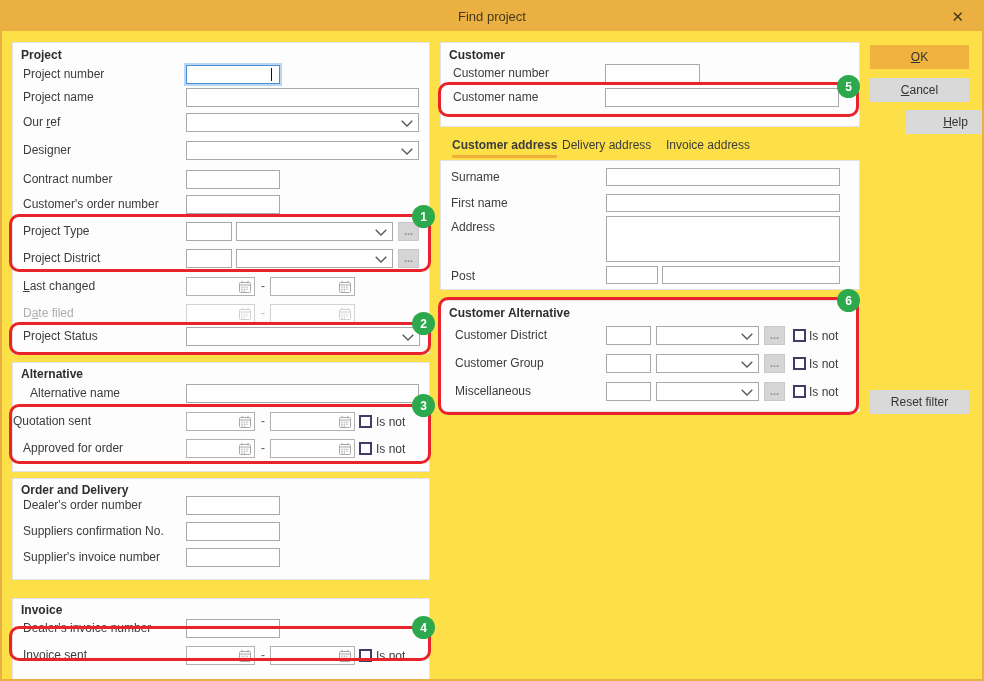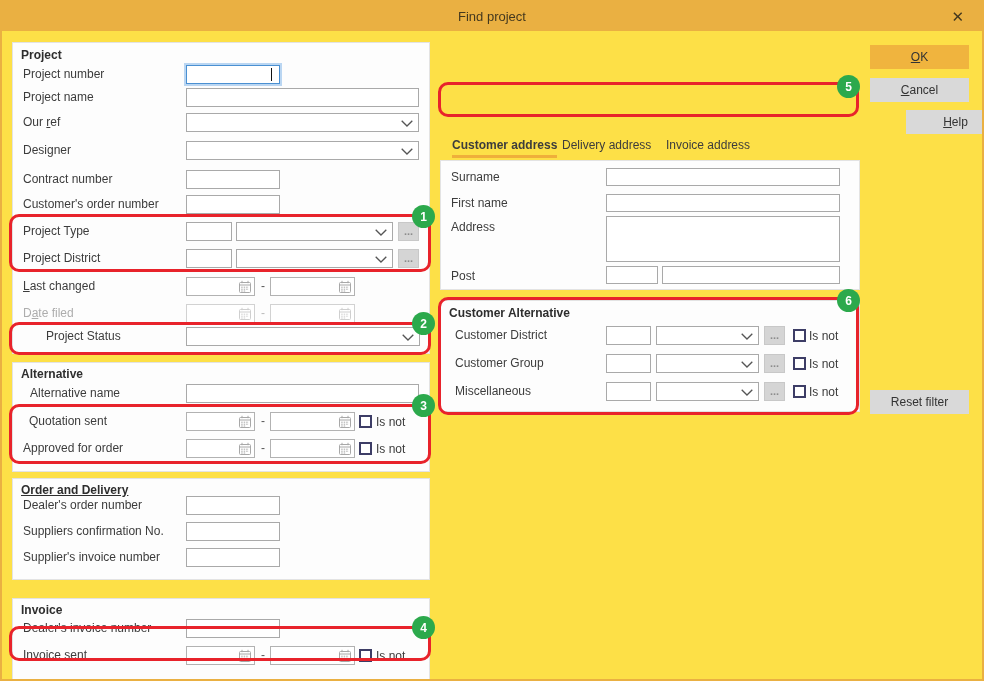--- a/index.html
+++ b/index.html
@@ -143,35 +143,35 @@
           <rect x="1.5" y="2.5" width="11" height="10" rx="1" fill="none" stroke="#CFCFCF"></rect>
           <line x1="1.5" y1="5" x2="12.5" y2="5" stroke="#CFCFCF"></line>
           <line x1="4" y1="0.8" x2="4" y2="3.2" stroke="#CFCFCF"></line>
           <line x1="10" y1="0.8" x2="10" y2="3.2" stroke="#CFCFCF"></line>
           <line x1="3.2" y1="7.2" x2="10.8" y2="7.2" stroke="#CFCFCF" stroke-dasharray="1.5 1"></line>
           <line x1="3.2" y1="9.2" x2="10.8" y2="9.2" stroke="#CFCFCF" stroke-dasharray="1.5 1"></line>
           <line x1="3.2" y1="11" x2="8" y2="11" stroke="#CFCFCF" stroke-dasharray="1.5 1"></line>
         </svg>
     </div>
 
-    <div class="lbl" style="left:10px;top:286px;margin-left:23px;">Project Status</div>
+    <div class="lbl" style="left:10px;top:286px;">Project Status</div>
     <div class="dd" style="left:173px;top:284px;width:234px;">
       <svg width="12" height="7" viewBox="0 0 12 7">
           <polyline points="0.7,0.7 6,6 11.3,0.7" fill="none" stroke="#555" stroke-width="1.3"></polyline>
         </svg>
     </div>
   </div>
 
   <div class="panel" style="left:10px;top:360px;width:418px;height:110px;">
     <div class="hdr" style="left:8px;top:4px;">Alternative</div>
 
     <div class="lbl" style="left:17px;top:23px;">Alternative name</div>
     <input class="tfield" style="left: 173px; top: 21px; width: 233px;">
 
-    <div class="lbl" style="left:16px;top:51px;">Quotation sent</div>
+    <div class="lbl" style="left:0;top:51px;">Quotation sent</div>
     <div class="datef" style="left:173px;top:49px;width:69px;">
       <svg width="14" height="14" viewBox="0 0 14 14">
           <rect x="1.5" y="2.5" width="11" height="10" rx="1" fill="none" stroke="#A8A8A8"></rect>
           <line x1="1.5" y1="5" x2="12.5" y2="5" stroke="#A8A8A8"></line>
           <line x1="4" y1="0.8" x2="4" y2="3.2" stroke="#A8A8A8"></line>
           <line x1="10" y1="0.8" x2="10" y2="3.2" stroke="#A8A8A8"></line>
           <line x1="3.2" y1="7.2" x2="10.8" y2="7.2" stroke="#A8A8A8" stroke-dasharray="1.5 1"></line>
           <line x1="3.2" y1="9.2" x2="10.8" y2="9.2" stroke="#A8A8A8" stroke-dasharray="1.5 1"></line>
           <line x1="3.2" y1="11" x2="8" y2="11" stroke="#A8A8A8" stroke-dasharray="1.5 1"></line>
         </svg>
@@ -213,21 +213,21 @@
           <line x1="3.2" y1="7.2" x2="10.8" y2="7.2" stroke="#A8A8A8" stroke-dasharray="1.5 1"></line>
           <line x1="3.2" y1="9.2" x2="10.8" y2="9.2" stroke="#A8A8A8" stroke-dasharray="1.5 1"></line>
           <line x1="3.2" y1="11" x2="8" y2="11" stroke="#A8A8A8" stroke-dasharray="1.5 1"></line>
         </svg>
     </div>
     <div class="chk" style="left:346px;top:79px;"></div>
     <div class="lbl" style="left:363px;top:79px;">Is not</div>
   </div>
 
   <div class="panel" style="left:10px;top:476px;width:418px;height:102px;">
-    <div class="hdr" style="left:8px;top:4px;text-decoration:underline;">Order and Delivery</div>
+    <div class="hdr" style="left:8px;top:4px;">Order and Delivery</div>
 
     <div class="lbl" style="left:10px;top:19px;">Dealer's order number</div>
     <input class="tfield" style="left: 173px; top: 17px; width: 94px;">
 
     <div class="lbl" style="left:10px;top:45px;">Suppliers confirmation No.</div>
     <input class="tfield" style="left: 173px; top: 43px; width: 94px;">
 
     <div class="lbl" style="left:10px;top:71px;">Supplier's invoice number</div>
     <input class="tfield" style="left: 173px; top: 69px; width: 94px;">
   </div>
@@ -259,20 +259,29 @@
           <line x1="10" y1="0.8" x2="10" y2="3.2" stroke="#A8A8A8"></line>
           <line x1="3.2" y1="7.2" x2="10.8" y2="7.2" stroke="#A8A8A8" stroke-dasharray="1.5 1"></line>
           <line x1="3.2" y1="9.2" x2="10.8" y2="9.2" stroke="#A8A8A8" stroke-dasharray="1.5 1"></line>
           <line x1="3.2" y1="11" x2="8" y2="11" stroke="#A8A8A8" stroke-dasharray="1.5 1"></line>
         </svg>
     </div>
     <div class="chk" style="left:346px;top:50px;"></div>
     <div class="lbl" style="left:363px;top:50px;">Is not</div>
   </div>
 
+  <div class="panel" style="left:438px;top:40px;width:420px;height:85px;">
+    <div class="hdr" style="left:8px;top:5px;">Customer</div>
+
+    <div class="lbl" style="left:12px;top:23px;">Customer number</div>
+    <input class="tfield" style="left: 164px; top: 21px; width: 95px;">
+
+    <div class="lbl" style="left:12px;top:47px;">Customer name</div>
+    <input class="tfield" style="left: 164px; top: 45px; width: 234px;">
+  </div>
 
   <div class="tabbar">
     <div class="tab active" style="left:12px;">Customer address</div>
     <div class="tab" style="left:122px;">Delivery address</div>
     <div class="tab" style="left:226px;">Invoice address</div>
   </div>
 
   <div class="panel" style="left:438px;top:158px;width:420px;height:130px;padding-left:25px;">
     <div class="lbl" style="left:10px;top:9px;">Surname</div>
     <input class="tfield" style="left: 165px; top: 7px; width: 234px; height: 18px;">

